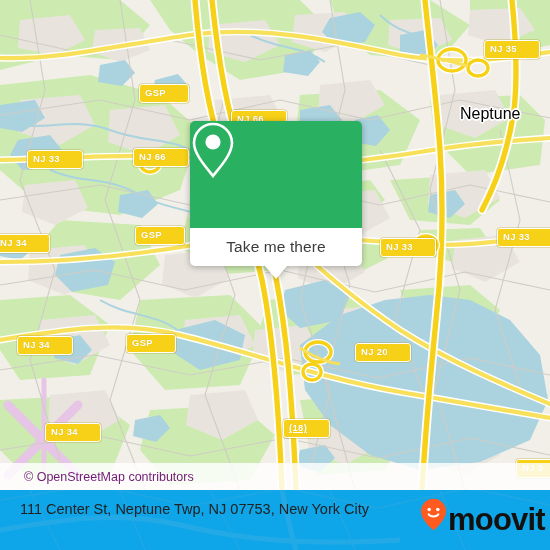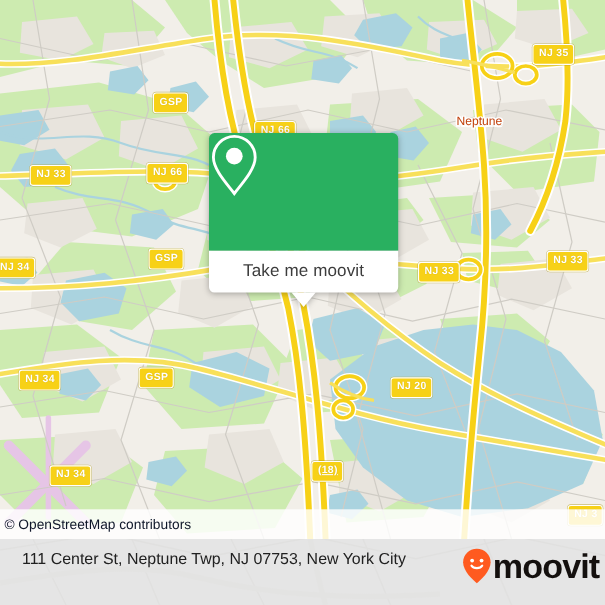--- a/index.html
+++ b/index.html
@@ -24,35 +24,36 @@
   .shield {
     position: absolute;
     background: #f7d117;
     border: 1.5px solid #ffffff;
     border-radius: 3px;
     color: #ffffff;
     font-size: 9.5px;
     font-weight: bold;
     letter-spacing: 0.3px;
     line-height: 1;
-    padding: 3px 4px 4px 5px;
+    padding: 3px 22px 4px 5px;
     white-space: nowrap;
     box-shadow: 0 0 0 0.5px rgba(170,150,20,.55);
     text-shadow: 0 0 1px rgba(120,100,10,.35);
   }
 
   
   .place-label {
     position: absolute;
-    color: #c2410c;
-    font-size: 11px;
+    color: #000000;
+    font-size: 16px;
     white-space: nowrap;
     text-shadow:
       -1.6px 0 #fff, 1.6px 0 #fff, 0 -1.6px #fff, 0 1.6px #fff,
       -1.2px -1.2px #fff, 1.2px -1.2px #fff, -1.2px 1.2px #fff, 1.2px 1.2px #fff;
+    margin-left: 45px;
   }
 
   
   #popup {
     position: absolute;
     left: 190px; top: 121px;
     width: 172px;
     filter: drop-shadow(0 1px 3px rgba(0,0,0,.30));
   }
   #popup-head {
@@ -84,52 +85,52 @@
 
   
   #attribution {
     position: absolute;
     left: 0; top: 463px;
     width: 550px; height: 27px;
     background: rgba(255,255,255,.82);
     display: flex; align-items: center;
   }
   #attribution-text {
-    color: #0f172a;
+    color: #701a75;
     font-size: 12.5px;
-    padding-left: 4px;
+    padding-left: 24px;
     white-space: nowrap;
   }
 
   
   #footer {
     position: absolute;
     left: 0; top: 490px;
     width: 550px; height: 60px;
-    background: #e5e5e5;
+    background: #0ea5e9;
     overflow: hidden;
   }
   #footer-watermark {
     position: absolute; left: 0; top: -490px;
     width: 550px; height: 550px;
     opacity: .10;
     pointer-events: none;
   }
   #footer-address {
     position: absolute;
     left: 20px; top: 9px;
     width: 380px;
     color: #212121;
     font-size: 14.5px;
     line-height: 20px;
   }
   #moovit-logo {
     position: absolute;
     left: 420px; top: 498px;
-    display: flex; align-items: flex-start;
+    display: flex; align-items: flex-end;
   }
   #moovit-wordmark {
     color: #14100e;
     font-size: 31px;
     font-weight: bold;
     letter-spacing: -0.8px;
     line-height: 1;
     margin-left: 1px;
     margin-top: 1px;
   }
@@ -354,21 +355,21 @@
       <div id="popup-head">
         <span>
           <svg width="46" height="58" viewBox="0 0 46 58" aria-hidden="true">
             <path d="M23 3 C 12.5 3, 4 11.5, 4 22 C 4 33.5, 17 47, 23 55
                      C 29 47, 42 33.5, 42 22 C 42 11.5, 33.5 3, 23 3 Z" fill="none" stroke="#ffffff" stroke-width="2.6"></path>
             <circle cx="23" cy="21" r="7.6" fill="#ffffff"></circle>
           </svg>
         </span>
       </div>
       <div id="popup-foot">
-        <span id="popup-foot-label">Take me moovit</span>
+        <span id="popup-foot-label">Take me there</span>
       </div>
       <div id="popup-tail"></div>
     </div>
 
     <div id="attribution">
       <span id="attribution-text">© OpenStreetMap contributors</span>
     </div>
   </div>
 
   <div id="footer">

